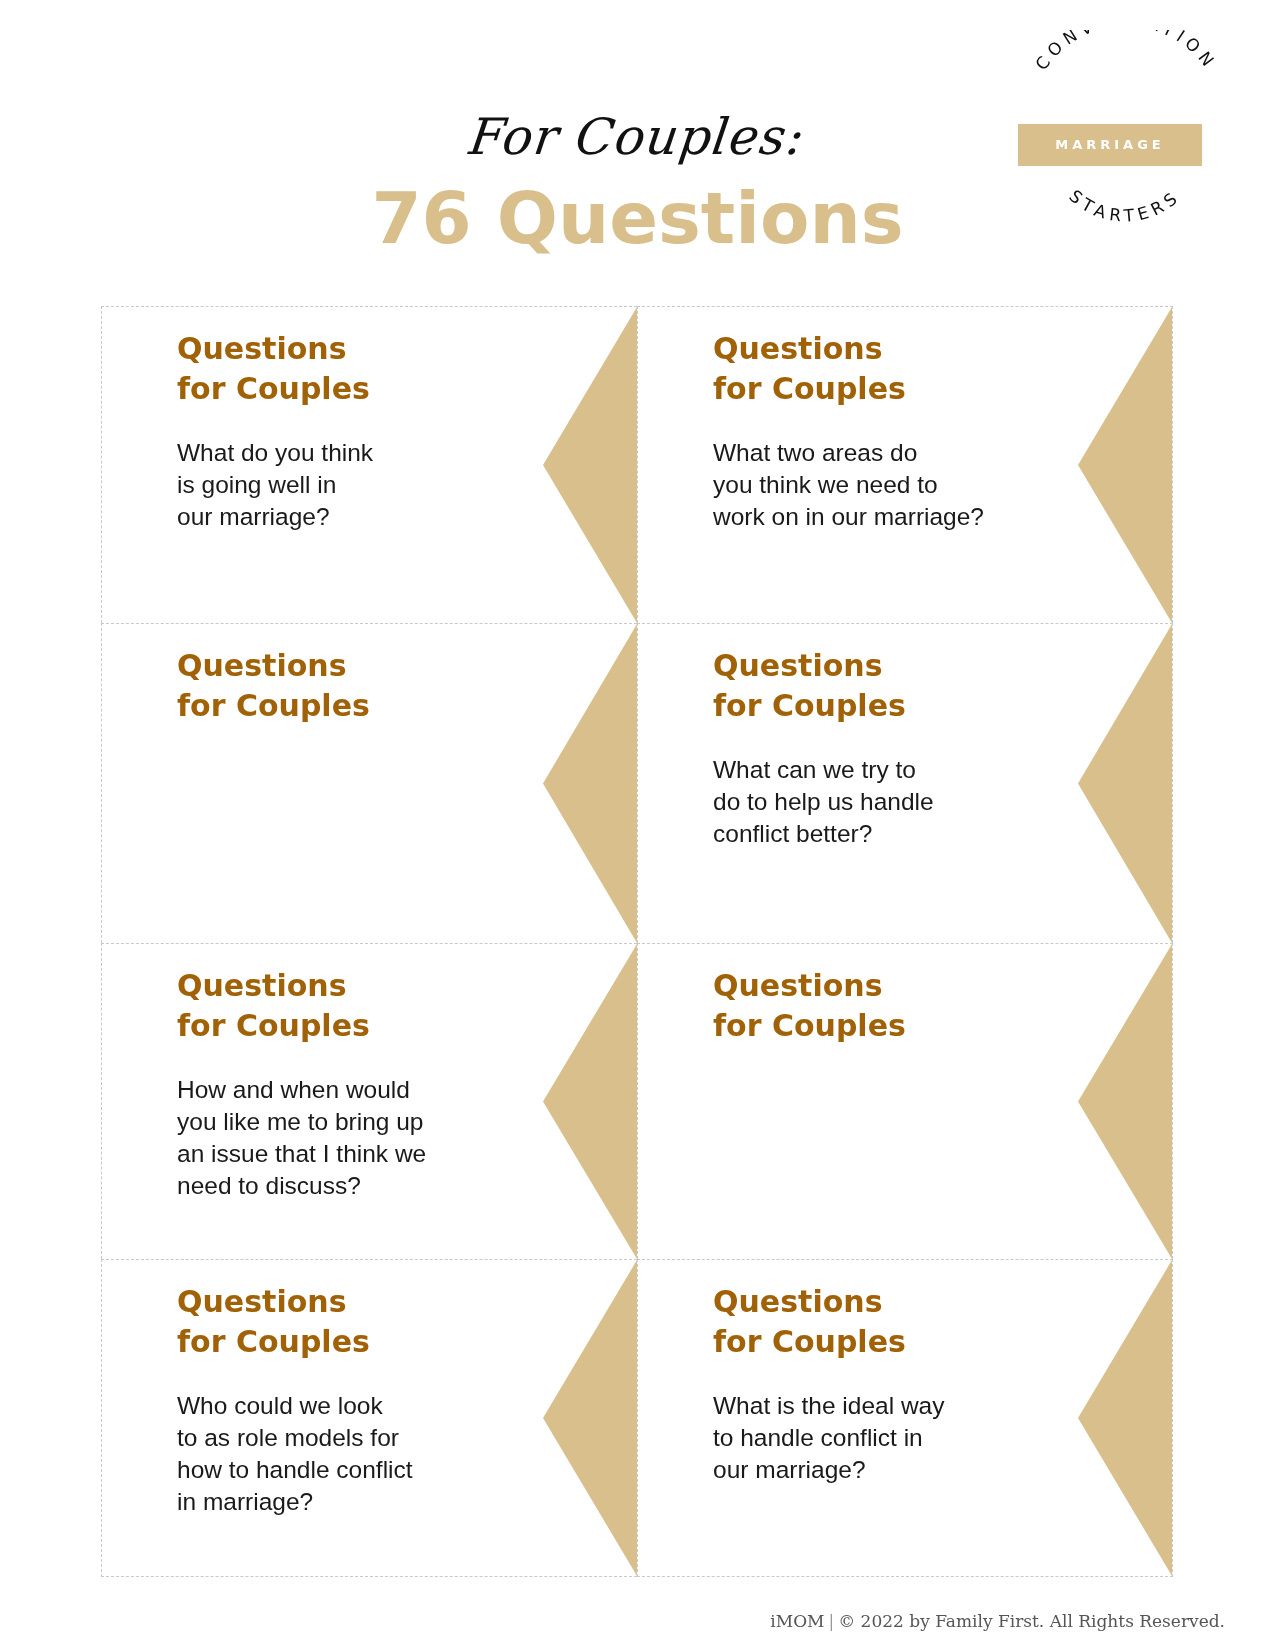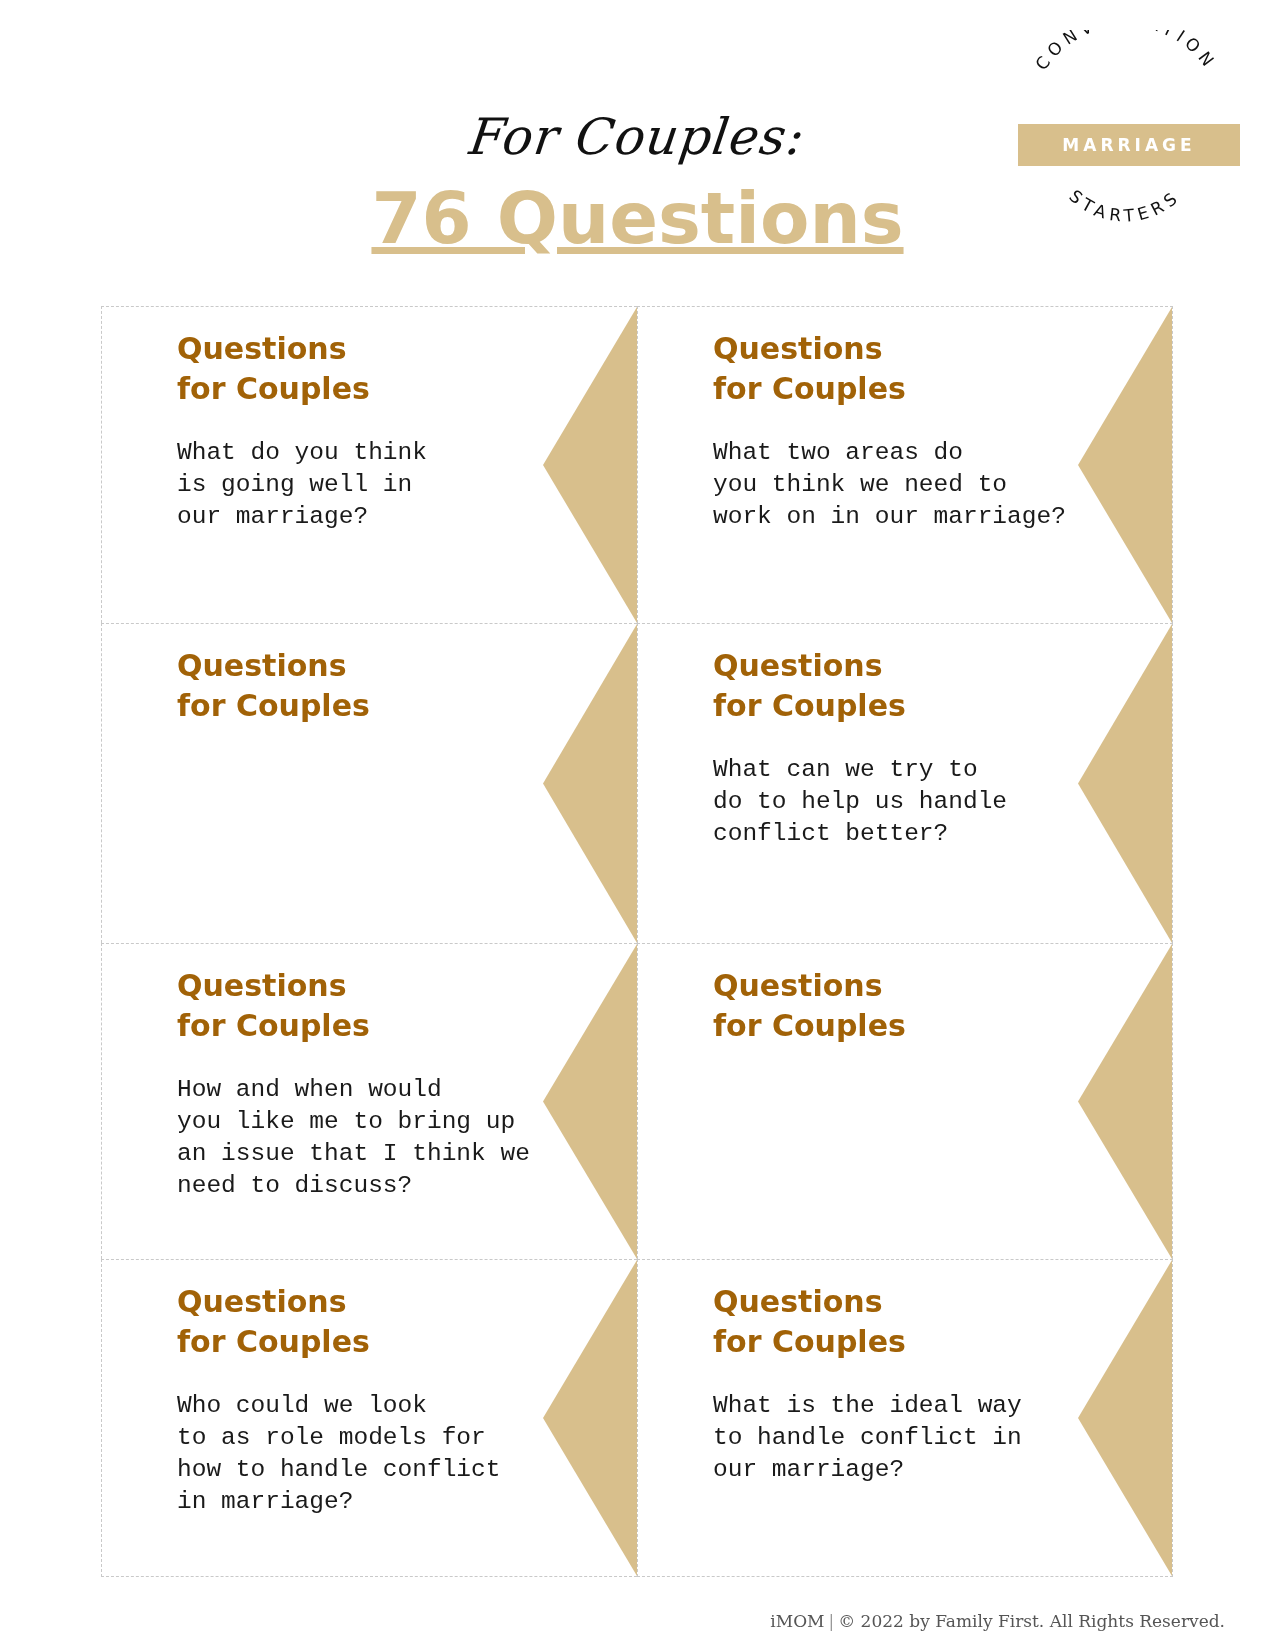--- a/index.html
+++ b/index.html
@@ -8,46 +8,46 @@
     font-family:"DejaVu Sans", sans-serif;
   }
   .script-title {
     position:absolute; left:0; width:1275px; top:108px; text-align:center;
     font-family:"DejaVu Serif", serif; font-style:italic; font-size:50px; color:#111;
     letter-spacing:1px; font-weight:normal; transform:skewX(-8deg);
   }
   .main-title {
     position:absolute; left:0; width:1275px; top:178px; text-align:center;
     font-family:"DejaVu Sans", sans-serif; font-weight:bold; font-size:72px; color:#d8bf8c;
-    letter-spacing:0px; line-height:80px;text-decoration:underline;
+    letter-spacing:0px; line-height:80px;
   }
   .badge { position:absolute; left:1000px; top:30px; width:240px; height:210px; }
   .badge-bar {
-    position:absolute; left:18px; top:94px; width:222px; height:42px; background:#d8bf8c;
-    color:#fff; font-family:"DejaVu Sans", sans-serif; font-weight:bold; font-size:17px;
+    position:absolute; left:18px; top:94px; width:184px; height:42px; background:#d8bf8c;
+    color:#fff; font-family:"DejaVu Sans", sans-serif; font-weight:bold; font-size:13px;
     letter-spacing:4px; text-align:center; line-height:42px;
   }
   .badge svg { position:absolute; left:0; top:0; }
   .grid {
     position:absolute; left:101px; top:306px; width:1052px; height:1271px;
   }
   .card {
     position:absolute; width:536px; box-sizing:border-box;
     border-top:1.5px dashed #c9c9c9; border-left:1.5px dashed #c9c9c9;
   }
   .card.last-row { border-bottom:1.5px dashed #c9c9c9; }
   .card.right-col { border-right:1.5px dashed #c9c9c9; }
   .card-heading {
     position:absolute; left:75px; top:22px; margin:0;
     font-family:"DejaVu Sans", sans-serif; font-weight:bold; font-size:30px; line-height:40px;
     color:#a16207; white-space:pre-line;
   }
   .card-body {
     position:absolute; left:75px; top:130px; width:360px; margin:0;
-    font-family:Liberation Mono, monospace; font-size:24.5px; line-height:32px; color:#1a1a1a;
+    font-family:Liberation Sans, sans-serif; font-size:24.5px; line-height:32px; color:#1a1a1a;
     white-space:pre-line;
   }
   .triangle {
     position:absolute; right:0; top:0; width:94px; height:100%;
     background:#d8bf8c; clip-path:polygon(100% 0, 0 50%, 100% 100%);
   }
   .footer {
     position:absolute; right:50px; top:1611px; font-family:"DejaVu Serif", serif; font-size:17px;
     color:#555;
   }

